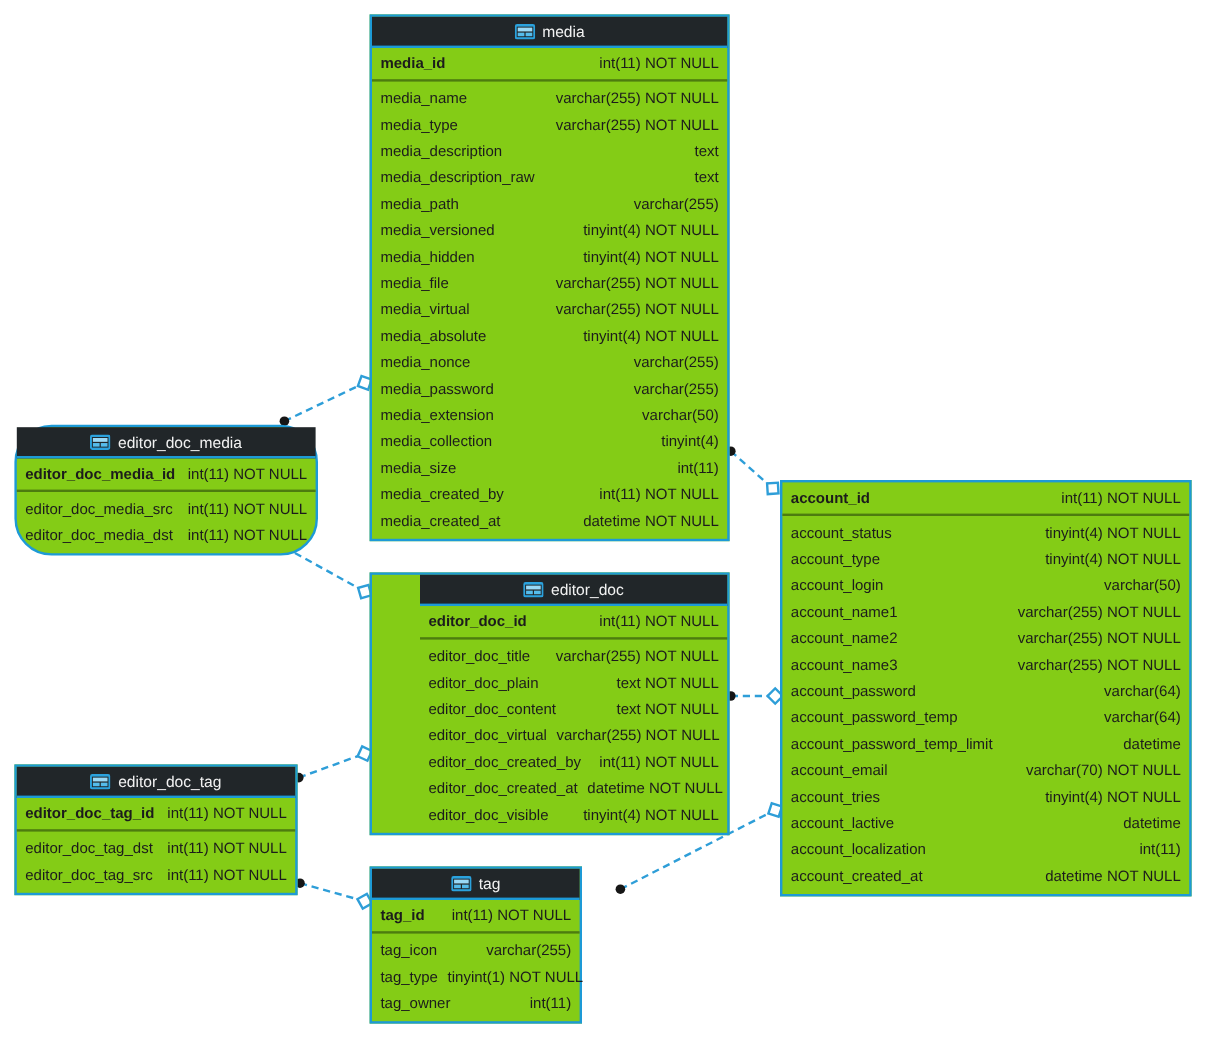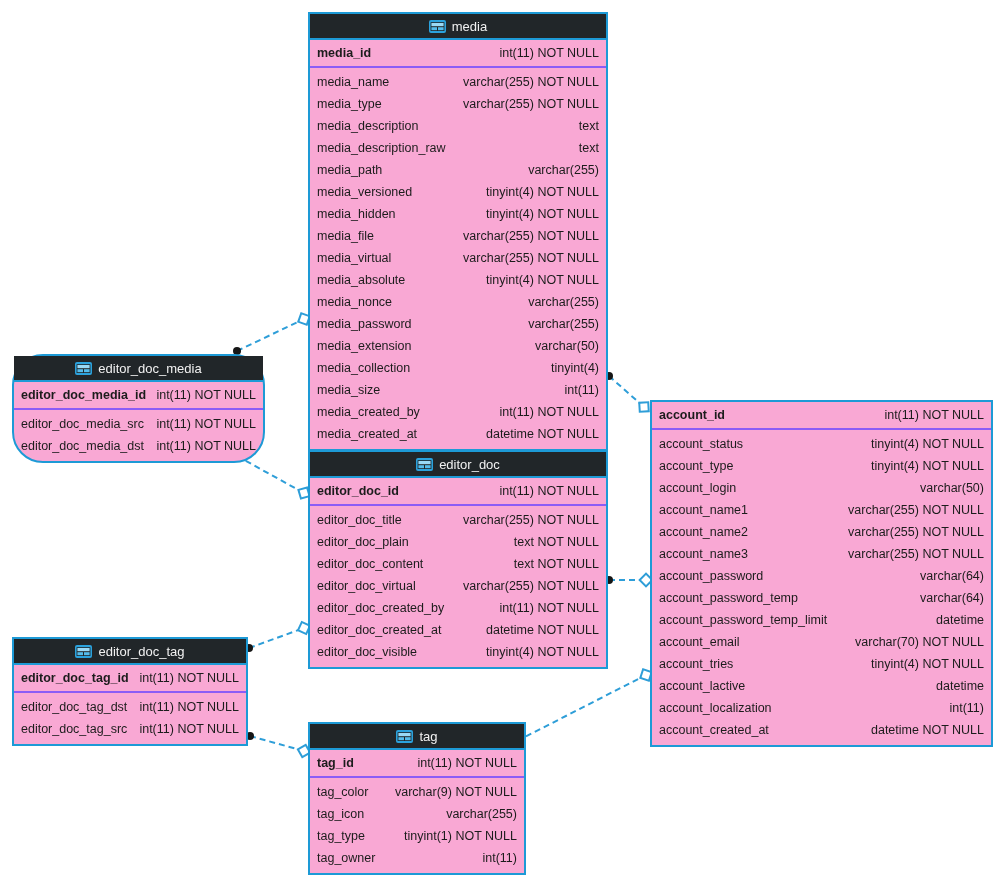--- a/index.html
+++ b/index.html
@@ -1,27 +1,27 @@
 <!DOCTYPE html>
 <html><head>
 <meta charset="utf-8">
 <style>
   html,body{margin:0;padding:0;background:#ffffff;}
   body{width:1005px;height:879px;position:relative;overflow:hidden;
        font-family:"Liberation Sans",sans-serif;color:#222;}
   .canvas{position:absolute;left:0;top:0;width:1005px;height:879px;}
   svg.wires{position:absolute;left:0;top:0;pointer-events:none;}
-  .tbl{position:absolute;background:#f9a8d4;border:2px solid #1d9ad6;box-sizing:border-box;
+  .tbl{position:absolute;background:#84cc16;border:2px solid #1d9ad6;box-sizing:border-box;
        box-shadow:none;}
   .tbl-header{background:#212629;color:#f1f1f1;height:24px;display:flex;align-items:center;
        justify-content:center;gap:6px;font-size:13px;border-bottom:2px solid #1d9ad6;
        white-space:nowrap;cursor:default;}
   .tbl-header .ticon{display:flex;align-items:center;}
   .pk-row{height:26px;display:flex;align-items:center;justify-content:space-between;
-       padding:0 7px;font-size:12.5px;border-bottom:2px solid #8b5cf6;color:#1c1c1c;
+       padding:0 7px;font-size:12.5px;border-bottom:2px solid #4d7c0f;color:#1c1c1c;
        white-space:nowrap;}
   .pk-row .f-name{font-weight:bold;}
   .fields{padding:3px 0 4px 0;}
   .f-row{height:22px;display:flex;align-items:center;justify-content:space-between;
        padding:0 7px;font-size:12.5px;color:#1c1c1c;white-space:nowrap;}
   .f-name{padding-right:8px;}
   .f-type{text-align:left;}
 </style>
 </head>
 <body>
@@ -174,21 +174,21 @@
           <div class="f-row">
             <span class="f-name">editor_doc_media_src</span>
             <span class="f-type">int(11) NOT NULL</span>
           </div>
           <div class="f-row">
             <span class="f-name">editor_doc_media_dst</span>
             <span class="f-type">int(11) NOT NULL</span>
           </div>
         </div>
       </div>
-      <div class="tbl" style="left: 308px; top: 450px; width: 300px;">
+      <div class="tbl" style="left: 308px; top: 477px; width: 300px; padding-left: 40px;">
         <div class="tbl-header">
           <span class="ticon">
             <svg width="17" height="13" viewBox="0 0 17 13">
               <rect x="0" y="0" width="17" height="13" rx="2" fill="#2ba2dd"></rect>
               <rect x="1.6" y="2.2" width="13.8" height="8.8" fill="#212629"></rect>
               <rect x="2.4" y="3" width="12.2" height="3.2" fill="#9ad9f6"></rect>
               <rect x="2.4" y="7.2" width="5.6" height="3" fill="#55bceb"></rect>
               <rect x="9" y="7.2" width="5.6" height="3" fill="#55bceb"></rect>
             </svg>
           </span>
@@ -250,42 +250,38 @@
           <div class="f-row">
             <span class="f-name">editor_doc_tag_dst</span>
             <span class="f-type">int(11) NOT NULL</span>
           </div>
           <div class="f-row">
             <span class="f-name">editor_doc_tag_src</span>
             <span class="f-type">int(11) NOT NULL</span>
           </div>
         </div>
       </div>
-      <div class="tbl" style="left: 308px; top: 722px; width: 218px;">
+      <div class="tbl" style="left: 308px; top: 722px; width: 177px;">
         <div class="tbl-header">
           <span class="ticon">
             <svg width="17" height="13" viewBox="0 0 17 13">
               <rect x="0" y="0" width="17" height="13" rx="2" fill="#2ba2dd"></rect>
               <rect x="1.6" y="2.2" width="13.8" height="8.8" fill="#212629"></rect>
               <rect x="2.4" y="3" width="12.2" height="3.2" fill="#9ad9f6"></rect>
               <rect x="2.4" y="7.2" width="5.6" height="3" fill="#55bceb"></rect>
               <rect x="9" y="7.2" width="5.6" height="3" fill="#55bceb"></rect>
             </svg>
           </span>
           <span>tag</span>
         </div>
         <div class="pk-row">
           <span class="f-name">tag_id</span>
           <span class="f-type">int(11) NOT NULL</span>
         </div>
         <div class="fields">
-          <div class="f-row">
-            <span class="f-name">tag_color</span>
-            <span class="f-type">varchar(9) NOT NULL</span>
-          </div>
           <div class="f-row">
             <span class="f-name">tag_icon</span>
             <span class="f-type">varchar(255)</span>
           </div>
           <div class="f-row">
             <span class="f-name">tag_type</span>
             <span class="f-type">tinyint(1) NOT NULL</span>
           </div>
           <div class="f-row">
             <span class="f-name">tag_owner</span>

